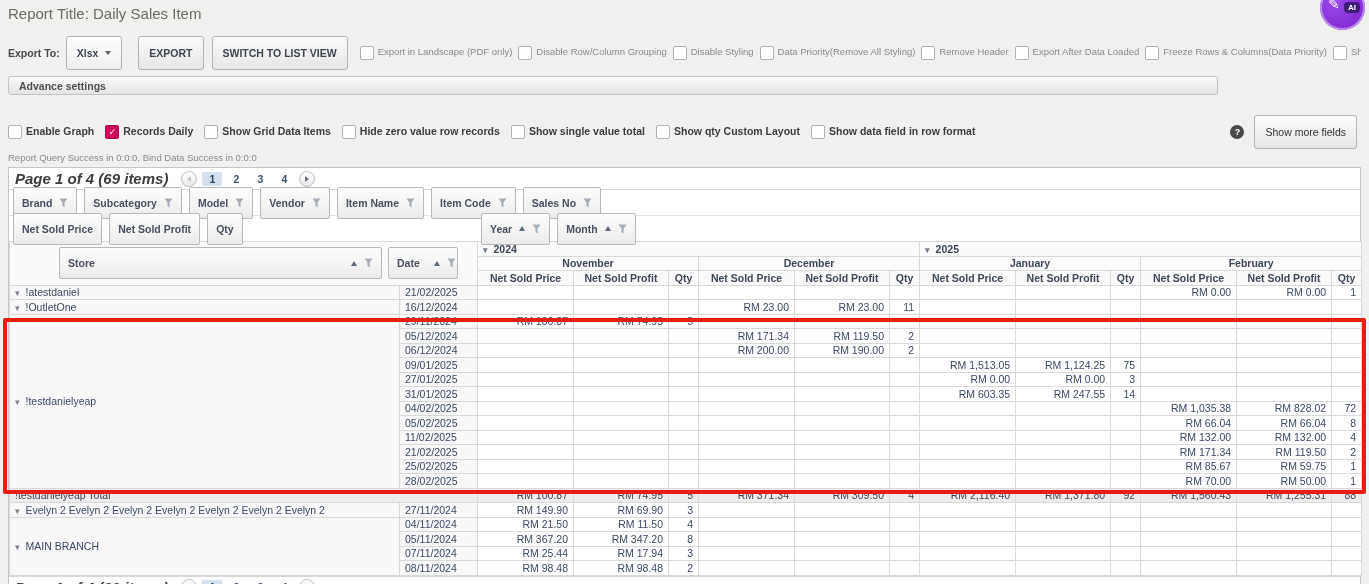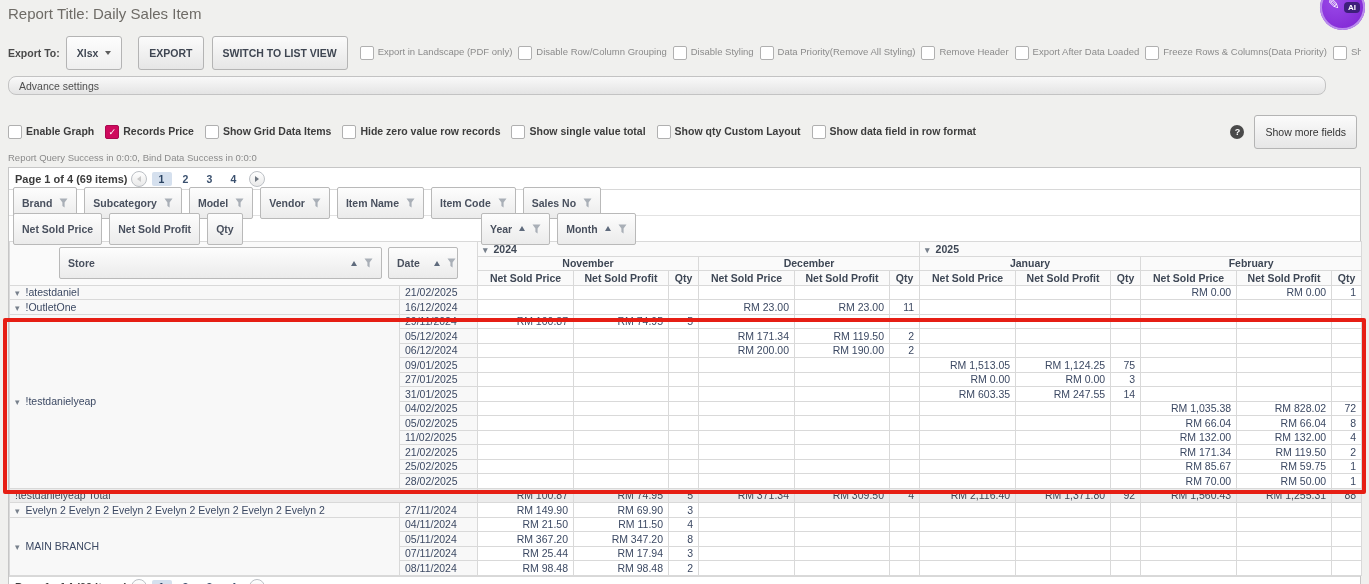--- a/index.html
+++ b/index.html
@@ -18,39 +18,39 @@
   .caret{width:0;height:0;border-left:3.5px solid transparent;border-right:3.5px solid transparent;border-top:4px solid #5d5d5d;margin-left:7px;}
 
   .cbrow1{display:flex;align-items:center;margin-left:12px;overflow:hidden;flex:1;}
   .cbitem{display:inline-flex;align-items:flex-start;flex:none;cursor:pointer;}
   .cbrow1 .cbitem{margin-right:6px;}
   .cbbox{width:12px;height:12px;border:1px solid #b0b0b0;border-radius:2px;background:#fff;margin-right:4px;
          display:inline-flex;align-items:center;justify-content:center;font-size:9px;line-height:12px;color:#fff;flex:none;}
   .cbbox.checked{background:#cf0a5d;border-color:#a90950;}
   .cbrow1 .cbtext{font-size:9.5px;color:#8b8b8b;}
 
-  .advance{width:1318px;height:19px;line-height:17px;padding:1px 10px;border:1px solid #c3c3c3;border-radius:8px;
-           background:linear-gradient(#f9f9f9,#e4e4e4);font-size:10.5px;font-weight:normal;color:#4f4f4f;
+  .advance{width:1210px;height:19px;line-height:17px;padding:1px 10px;border:1px solid #c3c3c3;border-radius:3px;
+           background:linear-gradient(#f9f9f9,#e4e4e4);font-size:10.5px;font-weight:bold;color:#4f4f4f;
            margin-bottom:26px;box-sizing:border-box;cursor:pointer;}
 
   .cbrow2-wrap{display:flex;align-items:center;height:22px;margin-bottom:9px;}
   .cbrow2{display:flex;align-items:center;}
   .cbrow2 .cbitem{margin-right:11px;}
   .cbrow2 .cbtext{font-size:10.5px;font-weight:bold;color:#3d3d3d;}
   .right-tools{margin-left:auto;display:flex;align-items:center;gap:10px;padding-right:4px;}
   .help{width:14px;height:14px;border-radius:50%;background:#4a4a4a;color:#fff;font-size:9px;font-weight:bold;
         display:inline-flex;align-items:center;justify-content:center;cursor:pointer;}
   .btn.small{font-weight:normal;color:#333;height:21px;}
 
   .status{font-size:9.5px;color:#8a8a8a;margin-bottom:4px;}
 
   .grid{position:relative;border:1px solid #c6c6c6;background:#fff;width:1353px;box-sizing:border-box;}
   .pager{display:flex;align-items:center;height:21px;padding:0 6px;border-bottom:1px solid #d8d8d8;background:#fff;}
   .pager.bottom{border-bottom:none;border-top:1px solid #d8d8d8;}
-  .pager-summary{font-weight:bold;color:#3c3c3c;font-size:11px;}
+  .pager-summary{font-weight:bold;color:#3c3c3c;margin-right:10px;font-size:15px;font-style:italic;}
   .pgbtn{width:14px;height:14px;border:1px solid #bcc0c5;border-radius:50%;background:linear-gradient(#fff,#e9e9e9);
          display:inline-flex;align-items:center;justify-content:center;margin:0 3px;cursor:pointer;flex:none;}
   .tri-r{width:0;height:0;border-top:3px solid transparent;border-bottom:3px solid transparent;border-left:4px solid #6f7781;}
   .tri-l{width:0;height:0;border-top:3px solid transparent;border-bottom:3px solid transparent;border-right:4px solid #c9c9c9;}
   .pgnum{min-width:12px;text-align:center;padding:1px 4px;margin:0 2px;font-size:10.5px;color:#3a506e;font-weight:bold;border-radius:2px;cursor:pointer;}
   .pgnum.current{background:#d5e0ee;color:#2c4564;}
 
   .fields-row{display:flex;align-items:center;height:25px;padding:0 4px;border-bottom:1px solid #e2e2e2;gap:7px;}
   .measures-row{position:relative;display:flex;align-items:center;height:25px;padding:0 4px;gap:7px;}
   .colfields{position:absolute;left:472px;top:0;height:25px;display:flex;align-items:center;gap:7px;}
@@ -145,21 +145,21 @@
   <div class="advance">Advance settings</div>
 
   <div class="cbrow2-wrap">
     <div class="cbrow2" id="optionChecks">
         <label class="cbitem">
           <span class="cbbox"></span>
           <span class="cbtext">Enable Graph</span>
         </label>
         <label class="cbitem">
           <span class="cbbox checked">✓</span>
-          <span class="cbtext">Records Price</span>
+          <span class="cbtext">Records Daily</span>
         </label>
         <label class="cbitem">
           <span class="cbbox"></span>
           <span class="cbtext">Show Grid Data Items</span>
         </label>
         <label class="cbitem">
           <span class="cbbox"></span>
           <span class="cbtext">Hide zero value row records</span>
         </label>
         <label class="cbitem">

